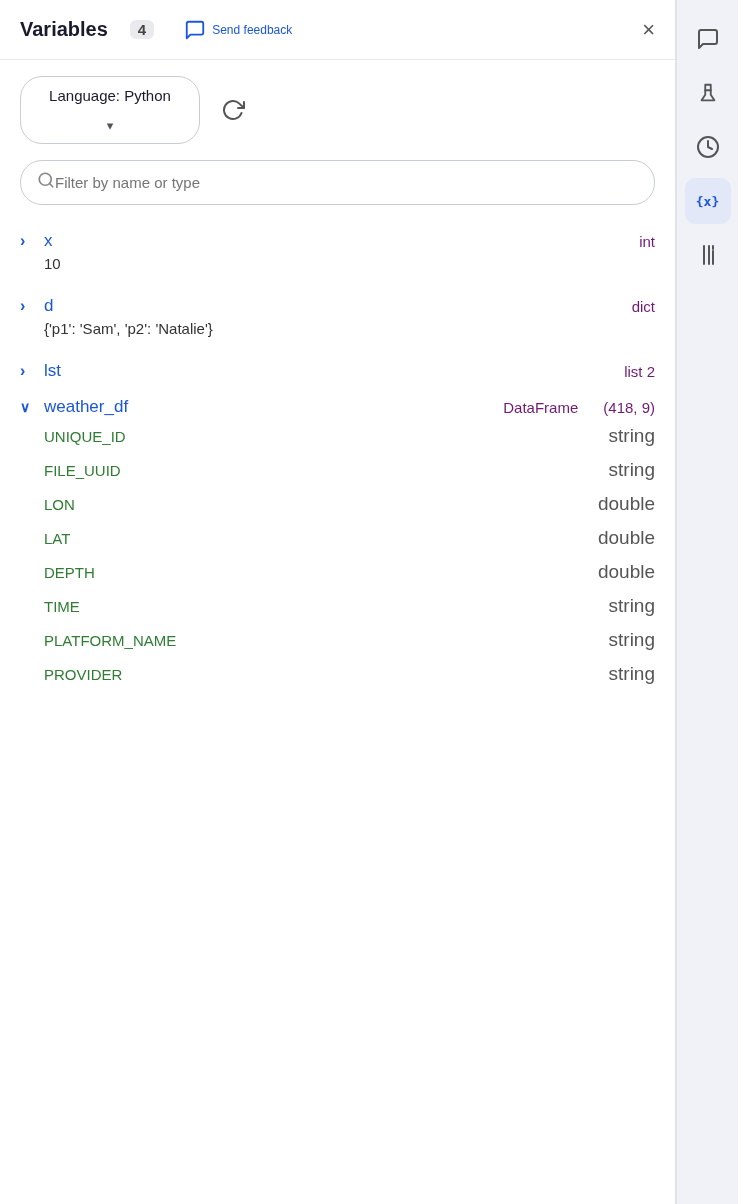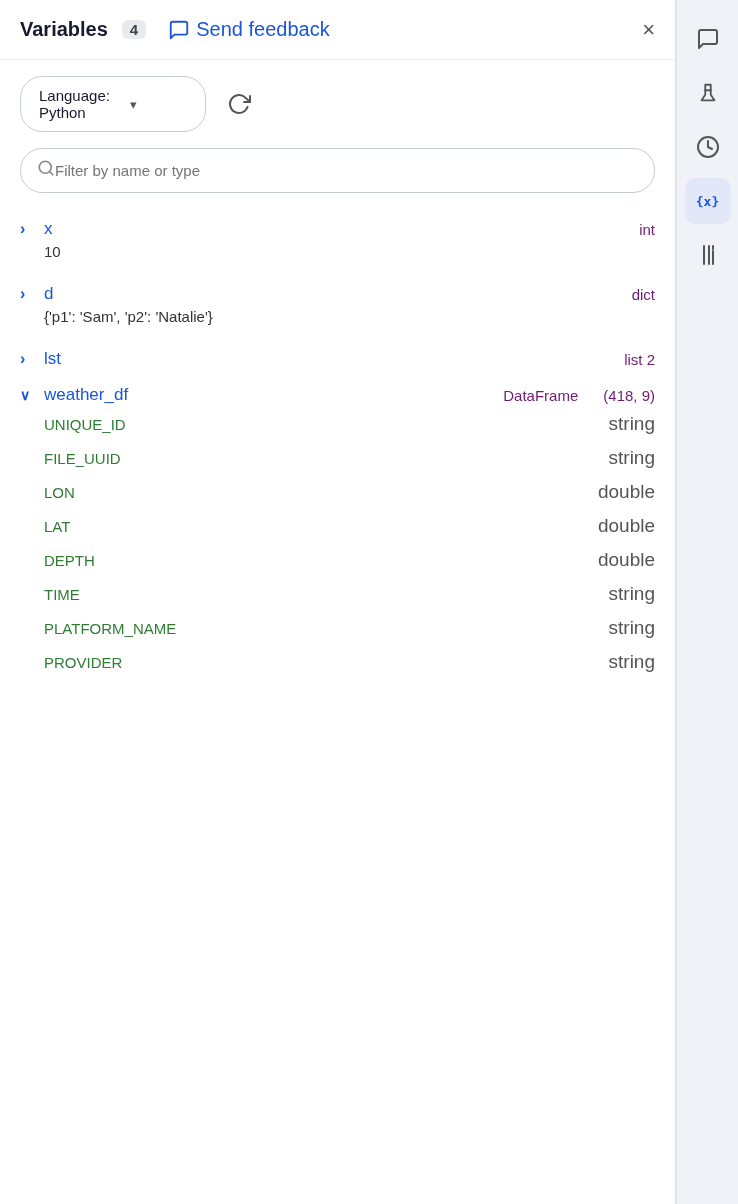--- a/index.html
+++ b/index.html
@@ -20,21 +20,21 @@
       flex-direction: column;
       border-right: 1px solid #e0e4ea;
     }
 
     
     .header {
       display: flex;
       align-items: center;
       padding: 18px 20px 18px 20px;
       border-bottom: 1px solid #e8eaed;
-      gap: 10px;
+      gap: 18px;
     }
 
     .header-title {
       font-size: 20px;
       font-weight: 700;
       color: #1a1a2e;
       margin-right: 4px;
     }
 
     .badge {
@@ -45,21 +45,21 @@
       font-weight: 600;
       padding: 1px 8px;
       margin-right: 12px;
     }
 
     .send-feedback {
       display: flex;
       align-items: center;
       gap: 6px;
       color: #1a56db;
-      font-size: 20px;
+      font-size: 12px;
       font-weight: 500;
       cursor: pointer;
       text-decoration: none;
       flex: 1;
     }
 
     .send-feedback svg {
       flex-shrink: 0;
     }
 
@@ -82,22 +82,23 @@
     .language-select {
       border: 1.5px solid #c8ccd4;
       border-radius: 22px;
       padding: 10px 18px;
       font-size: 15px;
       color: #1a1a2e;
       background: #fff;
       cursor: pointer;
       display: flex;
       align-items: center;
-      gap: 20px;
+      gap: 14px;
       min-width: 180px;
+      flex-direction: column;
     }
 
     .language-select span {
       flex: 1;
     }
 
     .language-chevron {
       color: #555;
       font-size: 13px;
     }

